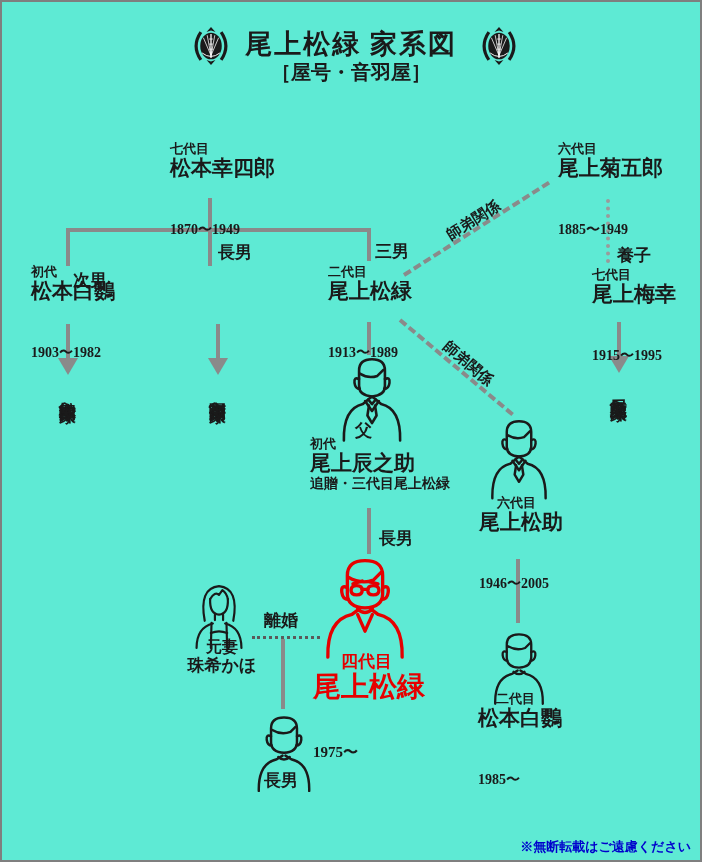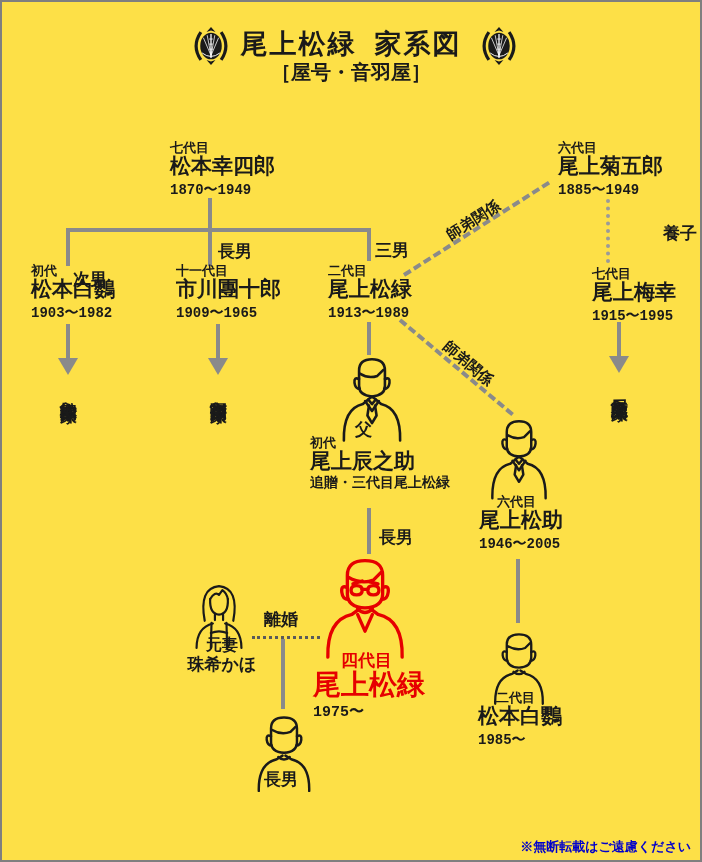--- a/index.html
+++ b/index.html
@@ -1,30 +1,30 @@
 <!DOCTYPE html>
 <html><head>
 <meta charset="utf-8">
 <style>
   html,body{margin:0;padding:0;background:#fff;}
   #canvas{
-    position:relative;width:702px;height:862px;background:#fde047;
+    position:relative;width:702px;height:862px;background:#5eead4;
     border:2px solid #7f7f7f;box-sizing:border-box;overflow:hidden;
-    font-family:Liberation Mono, monospace;color:#1a1a1a;
+    font-family:Liberation Serif, serif;color:#1a1a1a;
   }
   .abs{position:absolute;}
   
   .title{left:0;top:24px;width:100%;text-align:center;font-size:27px;font-weight:bold;letter-spacing:2px;}
   .subtitle{left:0;top:57px;width:100%;text-align:center;font-size:20px;font-weight:bold;}
   
   .node{line-height:1;white-space:nowrap;}
   .node .gen{display:block;font-size:13px;font-weight:bold;line-height:1.1;}
   .node .name{display:block;font-size:21px;font-weight:bold;line-height:1.15;}
   .node .note{display:block;font-size:14px;font-weight:bold;line-height:1.25;}
-  .node .years{display:block;font-size:14px;font-weight:bold;line-height:1.45;}
+  .node .years{display:block;font-size:14px;font-weight:bold;line-height:1.45;margin-top:40px;}
   .gen-indent .gen{margin-left:18px;}
   .red-node .gen{font-size:17px;color:#e60000;margin-left:28px;line-height:1.2;}
   .red-node .name{font-size:28px;color:#e60000;line-height:1.05;}
   .red-node .years{font-size:15px;color:#1a1a1a;}
   
   .rel{font-size:17px;font-weight:bold;line-height:1;white-space:nowrap;}
   .mentor{font-size:15px;font-weight:bold;text-align:center;transform-origin:center center;white-space:nowrap;}
   
   .vtext{writing-mode:vertical-rl;text-orientation:upright;font-size:17px;font-weight:bold;line-height:1;letter-spacing:1px;}
   
@@ -91,21 +91,21 @@
   <div class="abs vline" style="left:279px;top:637px;height:70px;"></div>
 
   <div class="abs dash" style="left:402px;top:271px;width:172px;transform:rotate(-32.5deg);"></div>
   <div class="abs dash" style="left:398px;top:316px;width:147px;transform:rotate(40deg);"></div>
   <div class="abs dotv" style="left:604px;top:197px;height:64px;"></div>
   <div class="abs doth" style="left:250px;top:634px;width:68px;"></div>
 
   <div class="abs rel" style="left:71px;top:242px;margin-top:28px;">次男</div>
   <div class="abs rel" style="left:216px;top:242px;">長男</div>
   <div class="abs rel" style="left:373px;top:241px;">三男</div>
-  <div class="abs rel" style="left:615px;top:224px;margin-left:46px;">養子</div>
+  <div class="abs rel" style="left:615px;top:245px;">養子</div>
   <div class="abs mentor" style="left:424px;top:209px;width:95px;transform:rotate(-32deg);">師弟関係</div>
   <div class="abs mentor" style="left:421px;top:352px;width:90px;transform:rotate(40deg);">師弟関係</div>
   <div class="abs rel" style="left:377px;top:528px;">長男</div>
   <div class="abs rel" style="left:262px;top:610px;">離婚</div>
   <div class="abs rel" style="left:353px;top:420px;">父</div>
   <div class="abs rel" style="left:262px;top:770px;">長男</div>
 
   <div class="abs" style="left:332px;top:351px;">
     <svg width="76" height="90" viewBox="0 0 100 116" fill="none" stroke="#1a1a1a" stroke-width="3.4" stroke-linecap="round" stroke-linejoin="round">
       <path d="M33,42 q0,13 17,14 q17,-1 17,-14 l0,-20 q0,-15 -17,-15 q-17,0 -17,15 z"></path>
@@ -191,25 +191,20 @@
   <div class="abs node" style="left:556px;top:140px;">
     <span class="gen">六代目</span>
     <span class="name">尾上菊五郎</span>
     <span class="years">1885〜1949</span>
   </div>
   <div class="abs node" style="left:29px;top:263px;">
     <span class="gen">初代</span>
     <span class="name">松本白鸚</span>
     <span class="years">1903〜1982</span>
   </div>
-  <div class="abs node" style="left:174px;top:263px;">
-    <span class="gen">十一代目</span>
-    <span class="name">市川團十郎</span>
-    <span class="years">1909〜1965</span>
-  </div>
   <div class="abs node" style="left:326px;top:263px;">
     <span class="gen">二代目</span>
     <span class="name">尾上松緑</span>
     <span class="years">1913〜1989</span>
   </div>
   <div class="abs node" style="left:590px;top:266px;">
     <span class="gen">七代目</span>
     <span class="name">尾上梅幸</span>
     <span class="years">1915〜1995</span>
   </div>

